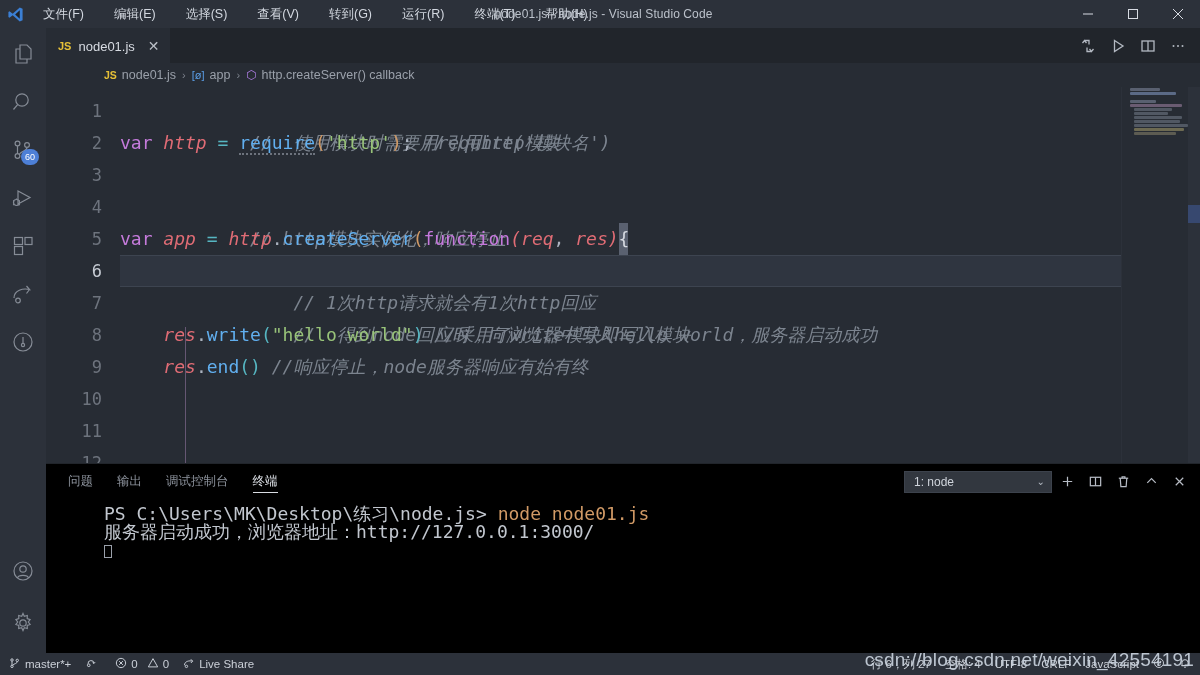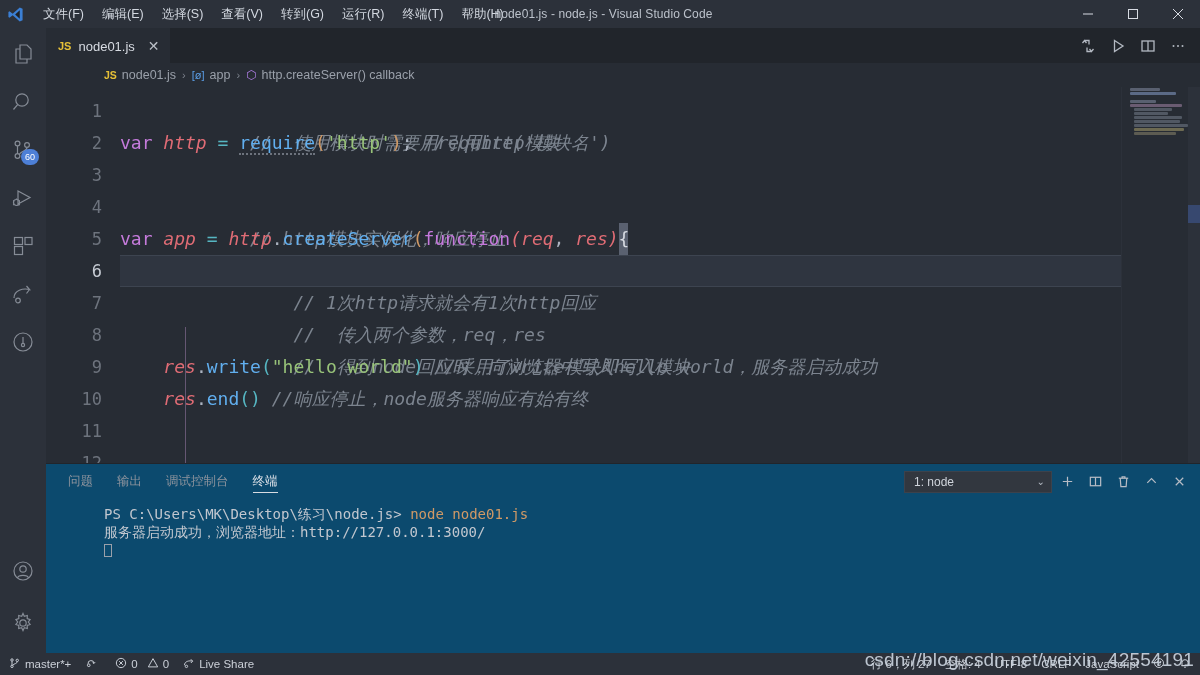--- a/index.html
+++ b/index.html
@@ -11,21 +11,21 @@
   }
   #app { position: relative; width: 1200px; height: 675px; background:#272c34; display:flex; flex-direction:column; }
 
   
   .titlebar {
     height: 28px; flex: 0 0 28px; background:#2c313a; display:flex; align-items:center;
     position:relative; color:#cbd0d8; font-size:12px; user-select:none;
   }
   .vscode-logo { width:30px; height:28px; display:flex; align-items:center; justify-content:center; }
   .vscode-logo svg { width:17px; height:17px; }
-  .menu { display:flex; align-items:center; gap:0px; margin-left:4px; }
+  .menu { display:flex; align-items:center; gap:12px; margin-left:4px; }
   .menu-item { padding:3px 9px; font-size:12.5px; color:#d3d8e0; white-space:nowrap; line-height:18px; }
   .window-title {
     position:absolute; left:7px; right:0; text-align:center; font-size:12px; color:#bcc2cb;
     pointer-events:none; letter-spacing:.1px;
   }
   .win-controls { margin-left:auto; display:flex; height:28px; }
   .win-btn { width:45px; height:28px; display:flex; align-items:center; justify-content:center; color:#d8dce3; }
   .win-btn svg { width:10px; height:10px; }
 
   
@@ -94,36 +94,36 @@
   
   .dots { border-bottom:2px dotted #6d737d; }
 
   .minimap { position:absolute; right:0; top:0; bottom:0; width:78px; background:#272c34; }
   .mm-line { height:3px; margin:1px 0 0 8px; border-radius:1px; }
   .mm-scroll { position:absolute; right:0; top:0; width:12px; background:#2c313a; height:100%; }
   .mm-thumb { position:absolute; right:0; width:12px; background:#3b4f7d; opacity:.8; }
   .editor-scroll-shadow { position:absolute; right:78px; top:0; bottom:0; width:1px; background:#2c313a; }
 
   
-  .panel { flex:0 0 190px; background:#0c4a6e; display:flex; flex-direction:column; border-top:1px solid #21252b; }
+  .panel { flex:0 0 190px; background:#000000; display:flex; flex-direction:column; border-top:1px solid #21252b; }
   .panel-head { height:35px; flex:0 0 35px; display:flex; align-items:center; padding-left:10px; }
   .panel-tabs { display:flex; align-items:stretch; height:35px; }
   .ptab { padding:0 12px; display:flex; align-items:center; font-size:12.5px; color:#8d939d; position:relative; }
   .ptab.active { color:#dfe3e9; }
   .ptab.active::after { content:""; position:absolute; left:12px; right:12px; bottom:6px; height:1px; background:#d8dce2; }
   .panel-actions { margin-left:auto; display:flex; align-items:center; gap:2px; padding-right:8px; }
   .term-select {
     width:148px; height:22px; background:#32373f; color:#cfd4db; font-size:12px; border:1px solid #3c424c;
     display:flex; align-items:center; padding:0 6px 0 9px; position:relative;
   }
   .term-select .chev { margin-left:auto; font-size:10px; color:#b4bac3; }
   .pa-icon { width:26px; height:26px; display:flex; align-items:center; justify-content:center; color:#b7bcc5; }
   .pa-icon svg { width:15px; height:15px; stroke:currentColor; fill:none; stroke-width:1.3; }
   .term-body { flex:1; padding:6px 0 0 58px; font-family:"DejaVu Sans Mono","Liberation Mono",monospace;
-    font-size:14px; line-height:18px; color:#c2c7cf; overflow:hidden; }
+    font-size:18px; line-height:18px; color:#c2c7cf; overflow:hidden; }
   .tl { white-space:pre; }
   .t-cmd { color:#d19a66; }
   .t-block { display:inline-block; width:8px; height:13px; border:1px solid #9aa0aa; vertical-align:-2px; }
 
   
   .statusbar {
     height:22px; flex:0 0 22px; background:#2c313a; display:flex; align-items:center;
     color:#cbd0d8; font-size:11.5px; padding:0 2px; position:relative;
   }
   .sb-item { display:flex; align-items:center; gap:4px; padding:0 7px; height:22px; white-space:nowrap; }
@@ -348,23 +348,20 @@
           <div class="cline">
             <span class="cm">// http模块实例化，响应停止</span>
           </div>
 
           <div class="cline"><span class="kw">var</span> <span class="vn">app</span> <span class="op">=</span> <span class="vn">http</span><span class="wt">.</span><span class="fn">createServer</span><span class="pn">(</span><span class="pl">function</span><span class="vn">(</span><span class="pm">req</span><span class="wt">, </span><span class="pm">res</span><span class="vn">)</span><span class="cursor-blk">{</span></div>
 
           <div class="cline hl">
             <span class="cm">    </span><span class="cm">// 1次http请求就会有1次http回应</span>
           </div>
 
-          <div class="cline">
-            <span class="cm">    </span><span class="cm">//  传入两个参数，req，res</span>
-          </div>
 
 
 
           <div class="cline">
             <span class="cm">    </span><span class="cm">//  得到node回应时，向浏览器中写入hello world，服务器启动成功</span>
           </div>
 
           <div class="cline"><span class="wt">    </span><span class="pm">res</span><span class="wt">.</span><span class="fn">write</span><span class="op">(</span><span class="str">"hello world"</span><span class="op">)</span><span class="cm"> //采用了write模块即写入模块</span></div>
 
           <div class="cline"><span class="wt">    </span><span class="pm">res</span><span class="wt">.</span><span class="fn">end</span><span class="op">(</span><span class="op">)</span><span class="cm"> //响应停止，node服务器响应有始有终</span></div>

